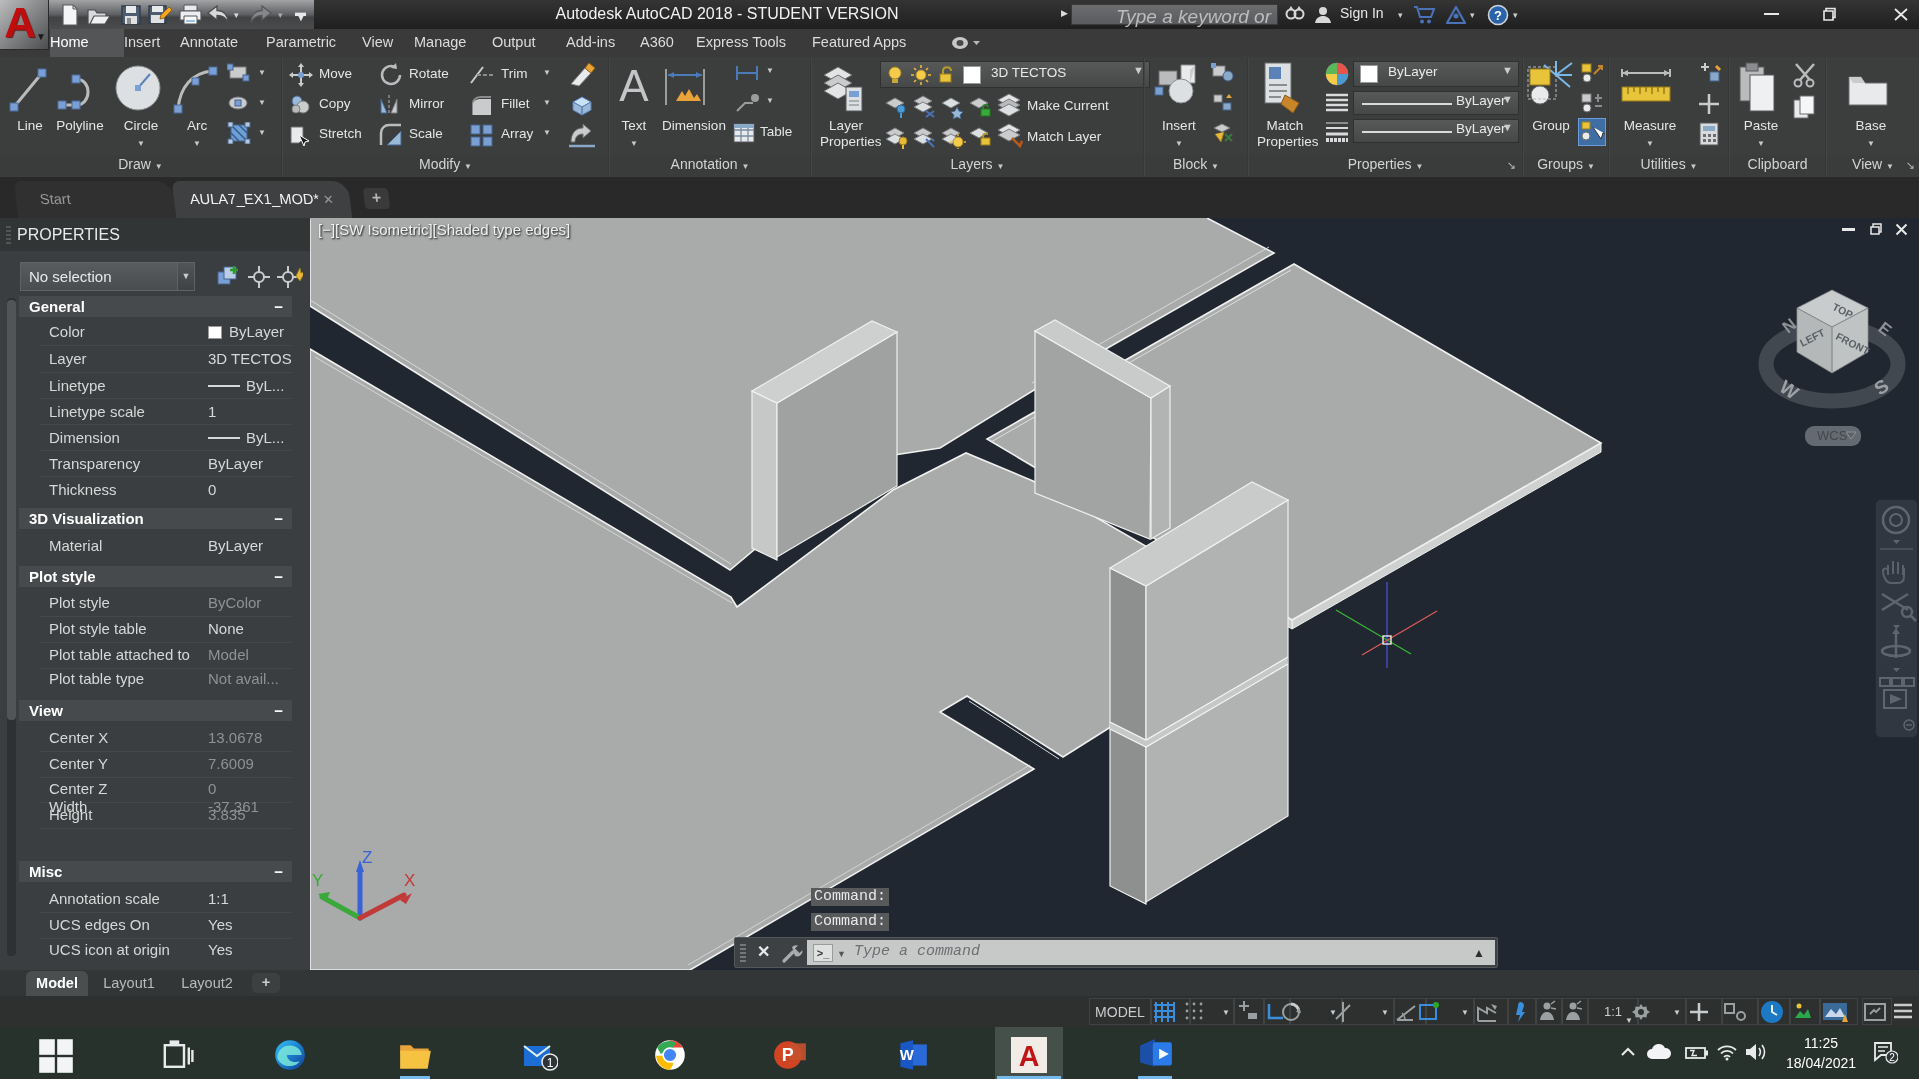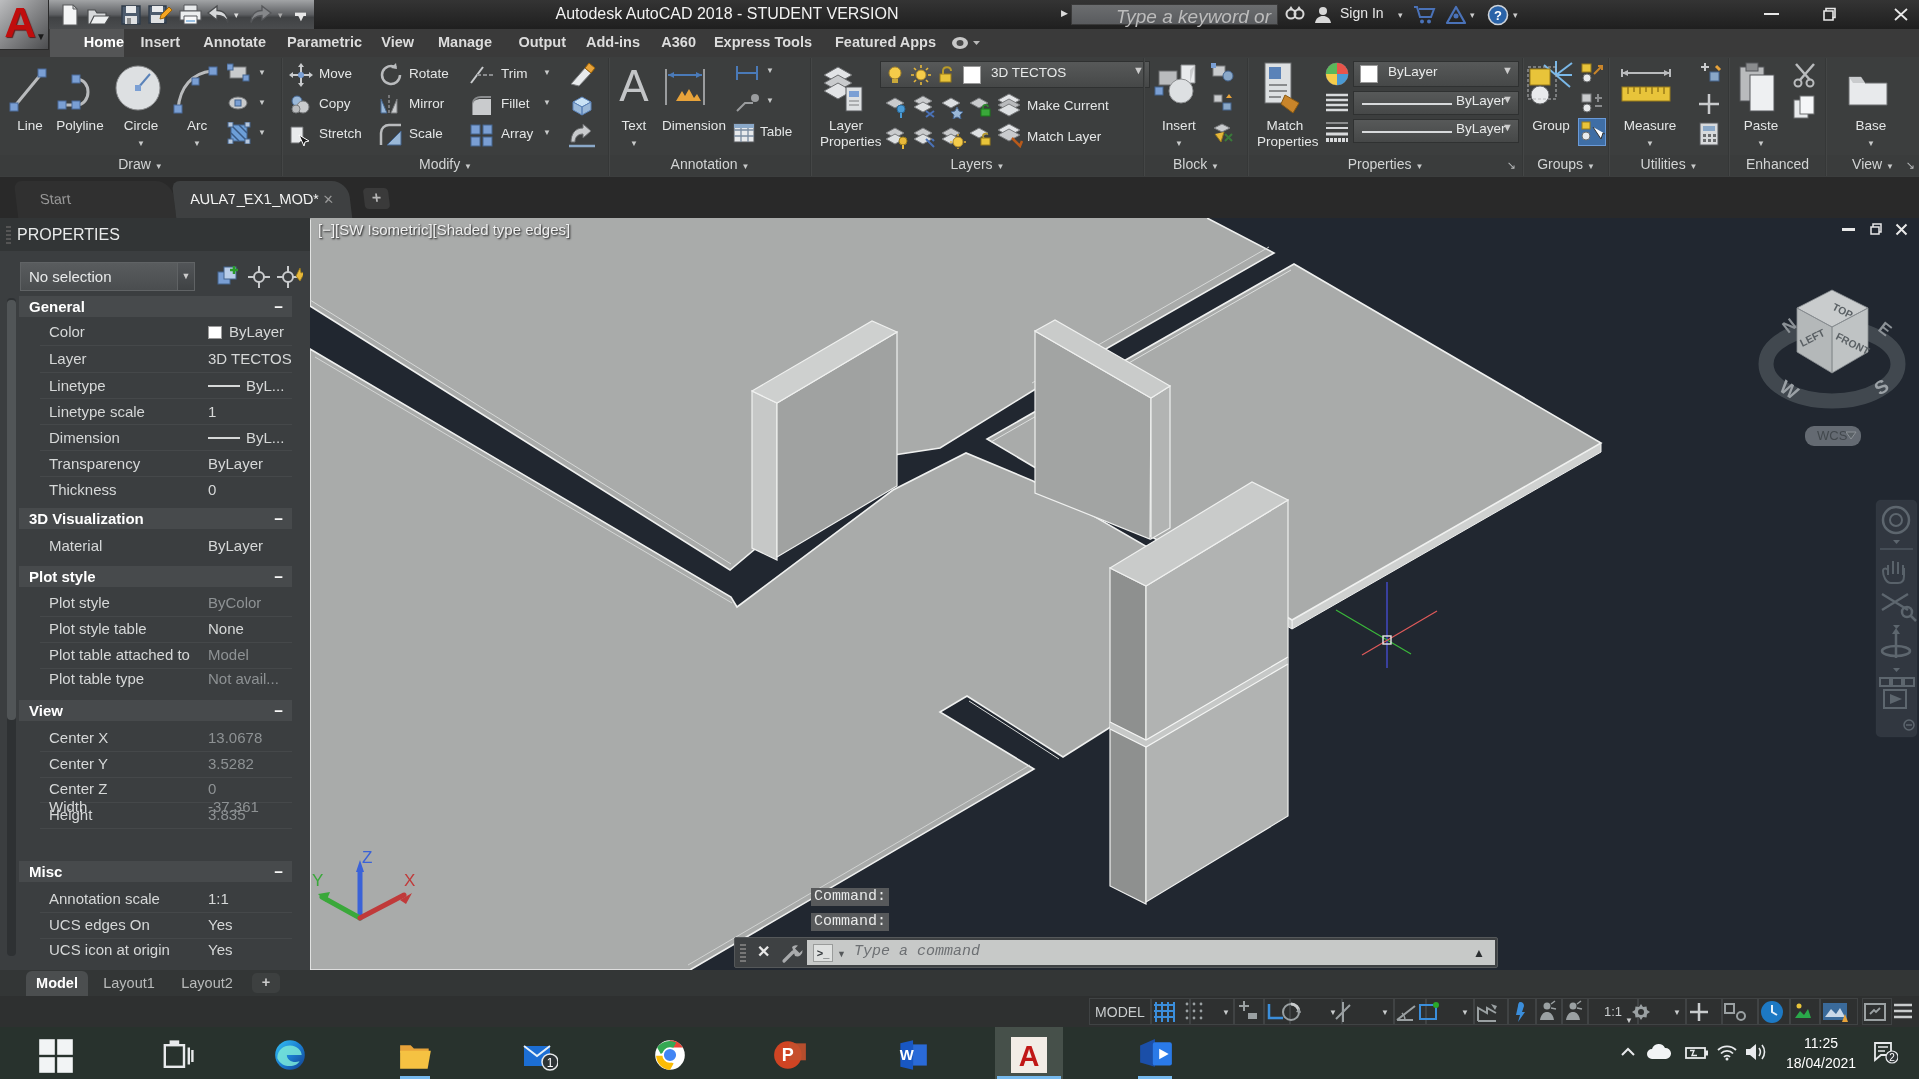--- a/index.html
+++ b/index.html
@@ -20,21 +20,21 @@
   text-shadow:1px 1px 1px rgba(90,4,4,0.8); font-family:"Liberation Sans",sans-serif; transform:scaleX(1.05);}
 #alogo .dd { position:absolute; right:2px; bottom:7px; color:#1a1a1a; font-size:10px; }
 #titletext { position:absolute; left:0; width:1454px; top:5px; text-align:center; color:#f2f2f2; font-size:16px; }
 #searcharrow { position:absolute; left:1061px; top:8px; color:#ddd; font-size:9px;}
 #searchbox { position:absolute; left:1071px; top:4px; width:207px; height:21px; background:linear-gradient(#6b6d6f,#595b5e);
   border:1px solid #3a3a3a; color:#bcbcbc; font-style:italic; font-size:19px; padding:1px 6px;text-align:right; }
 .titright { position:absolute; top:5px; color:#e8e8e8; font-size:14px; }
 
 
 #menurow { position:absolute; left:0; top:29px; width:1919px; height:28px; background:#3a3a3a; }
-.mtab { position:absolute; top:0; height:28px; line-height:27px; color:#dcdcdc; font-size:14.5px; text-align:right;font-weight:bold; }
+.mtab { position:absolute; top:0; height:28px; line-height:27px; color:#dcdcdc; font-size:14.5px; text-align:left; }
 .mtab.active { background:#545556; color:#ffffff; }
 
 
 #ribbon { position:absolute; left:0; top:57px; width:1919px; height:120px; background:#3c3e3e; }
 .rsep { position:absolute; top:1px; width:2px; height:118px; background:linear-gradient(90deg,#2e3030,#4b4d4d); }
 .panel { position:absolute; top:0; height:120px; }
 .plab { position:absolute; bottom:1px; left:0; right:0; height:21px; line-height:19px; text-align:center; color:#d2d4d4; font-size:14px; background:#3a3c3c;}
 .bigbtn { position:absolute; top:4px; text-align:center; color:#e4e6e6; font-size:13.5px; }
 .bigbtn .lbl { margin-top:1px; line-height:16px;}
 .smbtn { position:absolute; color:#e4e6e6; font-size:13.5px; white-space:nowrap; }
@@ -612,21 +612,21 @@
           <rect x="15" y="12" width="3" height="3"></rect>
           <rect x="5" y="17" width="3" height="3"></rect>
           <rect x="10" y="17" width="3" height="3"></rect>
           <rect x="15" y="17" width="3" height="3"></rect>
         </g>
   </svg>
 </div>
 <div class="rsep" style="left:1728px"></div>
 
 <div class="panel" style="left:1730px;width:95px">
-  <div class="plab">Enhanced</div>
+  <div class="plab">Clipboard</div>
   <div class="bigbtn" style="left:6px;width:50px">
     <svg width="44" height="56" viewBox="0 0 44 56">
       <rect x="4" y="6" width="24" height="34" fill="#b9bbbd" stroke="#55575a"></rect>
       <rect x="10" y="2" width="12" height="8" fill="#8a8c8e" stroke="#55575a"></rect>
       <rect x="14" y="14" width="24" height="36" fill="#eef0f2" stroke="#55575a"></rect>
     </svg>
         <div class="lbl">Paste<br><span class="caret">▼</span></div>
   </div>
   <svg class="abs" style="left:62px;top:5px" width="26" height="26" viewBox="0 0 26 26">
     <path d="M4 2l14 16M22 2L8 18" stroke="#b9bbbd" stroke-width="2.5"></path>
@@ -887,21 +887,21 @@
     </div>
 
   <div class="sechead" style="top:482px">View<span class="minus">−</span></div>
   <div class="prow" style="top:507px">
       <span class="k">Center X</span>
       <span class="v dim">13.0678</span>
     </div>
   <div class="rowline" style="top:533px"></div>
   <div class="prow" style="top:533px">
       <span class="k">Center Y</span>
-      <span class="v dim">3.5282</span>
+      <span class="v dim">7.6009</span>
     </div>
   <div class="rowline" style="top:559px"></div>
   <div class="prow" style="top:558px">
       <span class="k">Center Z</span>
       <span class="v dim">0</span>
     </div>
   <div class="rowline" style="top:584px"></div>
   <div class="prow" style="top:584px">
       <span class="k">Height</span>
       <span class="v dim">3.835</span>

